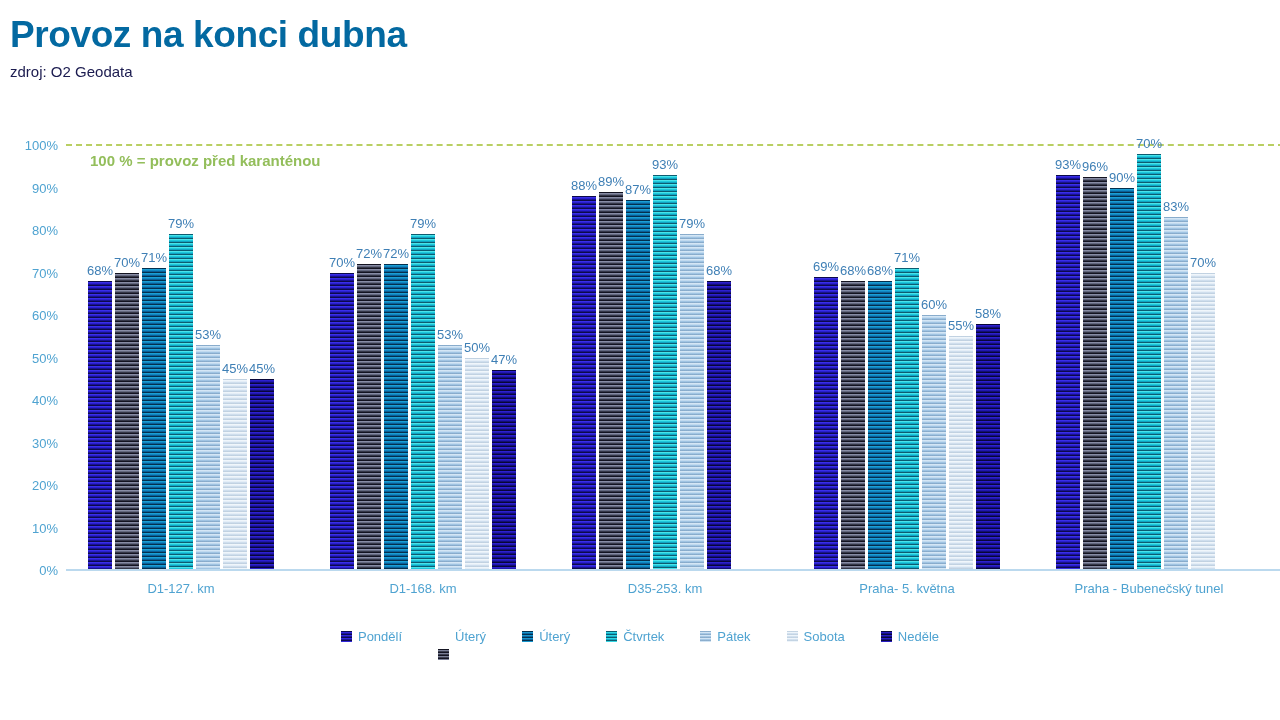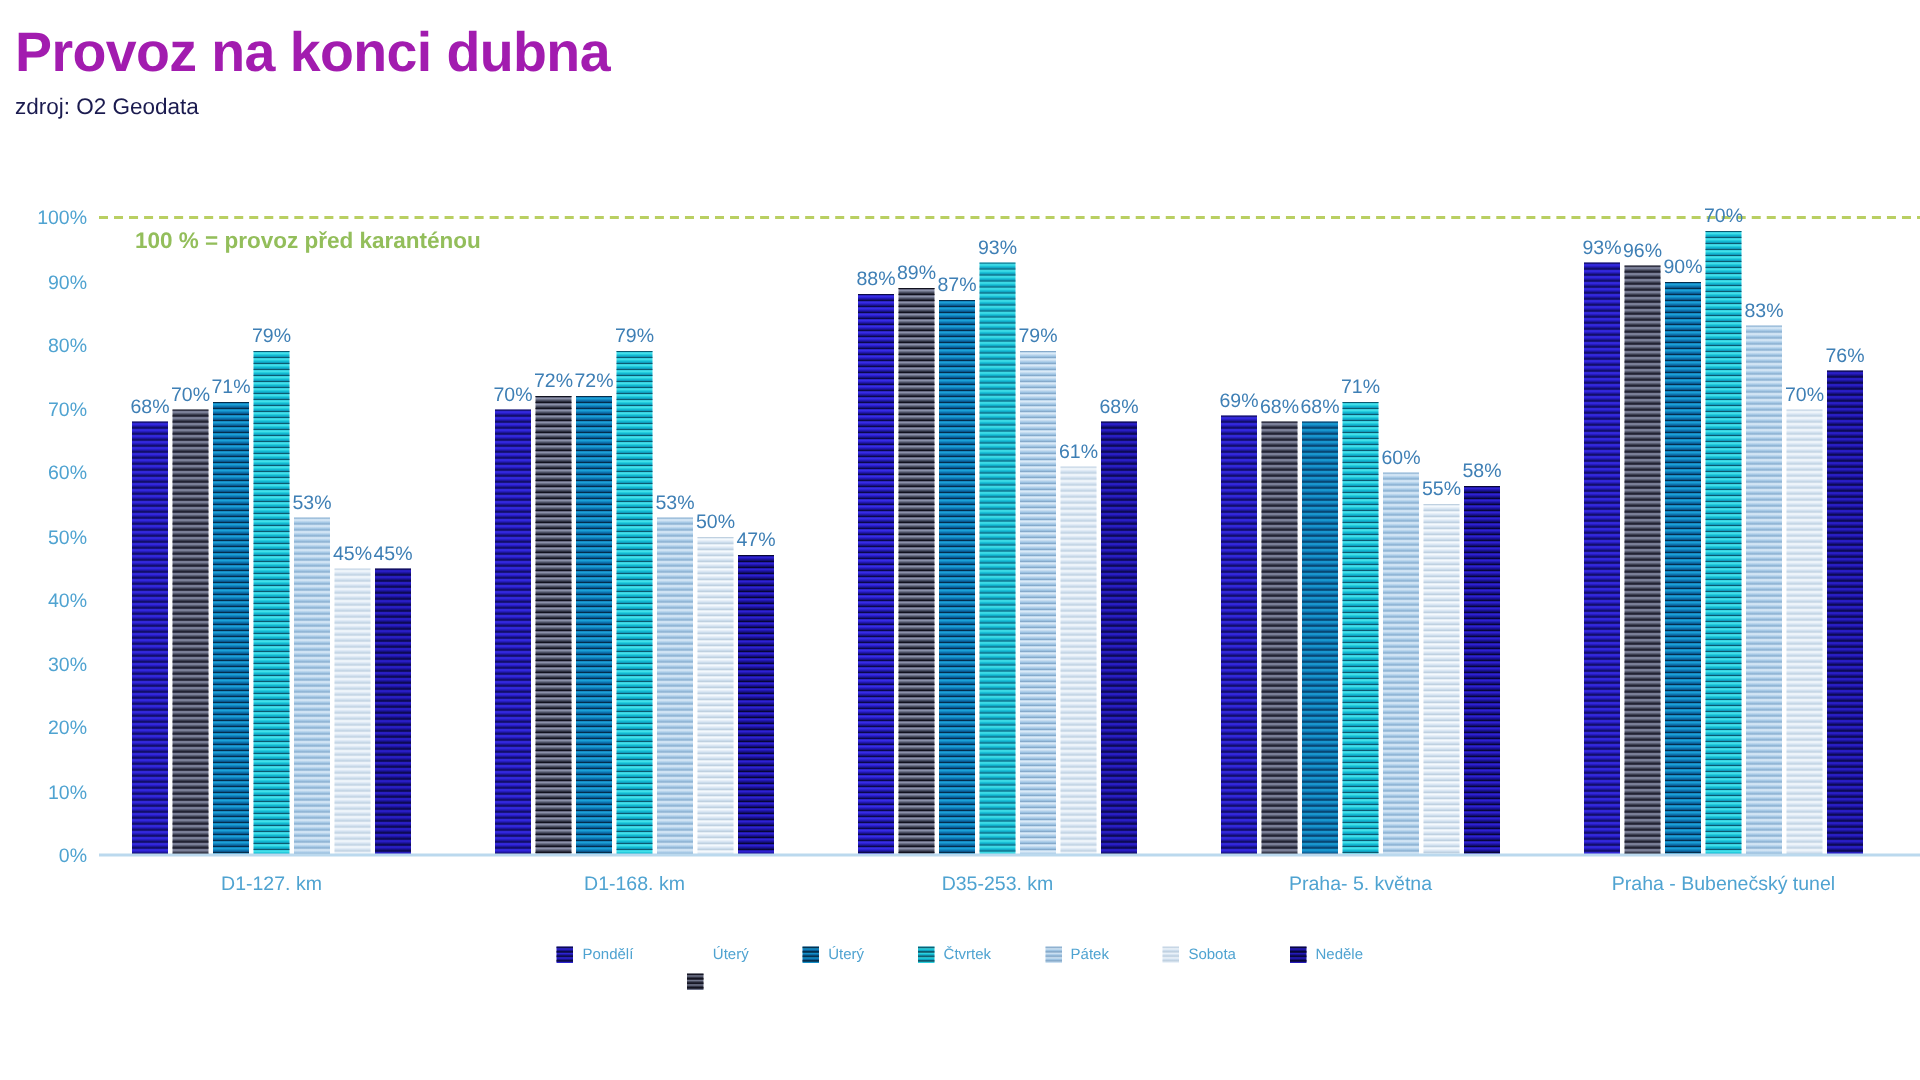--- a/index.html
+++ b/index.html
@@ -16,21 +16,21 @@
     -webkit-font-smoothing: antialiased;
   }
 
   
   #chart-title {
     position: absolute;
     left: 10px;
     top: 14px;
     font-size: 37px;
     font-weight: bold;
-    color: #a21caf;
+    color: #0369a1;
     letter-spacing: -0.4px;
     white-space: nowrap;
   }
   #chart-subtitle {
     position: absolute;
     left: 10px;
     top: 63px;
     font-size: 15px;
     color: #1b1b4f;
     white-space: nowrap;
@@ -185,21 +185,21 @@
     gap: 6px;
     white-space: nowrap;
   }
   .legend-swatch {
     width: 11px;
     height: 11px;
     background-size: 100% 3px;
     flex: 0 0 auto;
   }
   .legend-text {
-    font-size: 10px;
+    font-size: 13px;
     color: #4FA3D1;
   }
 </style>
 </head>
 <body>
 
 <div id="chart-title">Provoz na konci dubna</div>
 <div id="chart-subtitle">zdroj: O2 Geodata</div>
 
 <div id="plot-area">
@@ -316,25 +316,20 @@
           <div class="bar s3" style="height: 395.25px;">
             <div class="bar-label">93%</div>
           </div>
         </div>
         <div class="bar-wrap">
           <div class="bar s4" style="height: 335.75px;">
             <div class="bar-label">79%</div>
           </div>
         </div>
         <div class="bar-wrap">
-          <div class="bar s5" style="height: 259.25px;">
-            <div class="bar-label">61%</div>
-          </div>
-        </div>
-        <div class="bar-wrap">
           <div class="bar s6" style="height: 289px;">
             <div class="bar-label">68%</div>
           </div>
         </div>
       </div>
       <div class="bar-group" style="left: 804px;">
         <div class="bar-wrap">
           <div class="bar s0" style="height: 293.25px;">
             <div class="bar-label">69%</div>
           </div>
@@ -392,25 +387,20 @@
           </div>
         </div>
         <div class="bar-wrap">
           <div class="bar s4" style="height: 352.75px;">
             <div class="bar-label">83%</div>
           </div>
         </div>
         <div class="bar-wrap">
           <div class="bar s5" style="height: 297.5px;">
             <div class="bar-label">70%</div>
-          </div>
-        </div>
-        <div class="bar-wrap">
-          <div class="bar s6" style="height: 323px;">
-            <div class="bar-label">76%</div>
           </div>
         </div>
       </div>
     </div>
 
   <div id="baseline"></div>
 
 <div class="cat-label" style="left: 171px; color: rgb(79, 163, 209);">D1-127. km</div>
     <div class="cat-label" style="left: 413px; color: rgb(79, 163, 209);">D1-168. km</div>
     <div class="cat-label" style="left: 655px; color: rgb(79, 163, 209);">D35-253. km</div>

